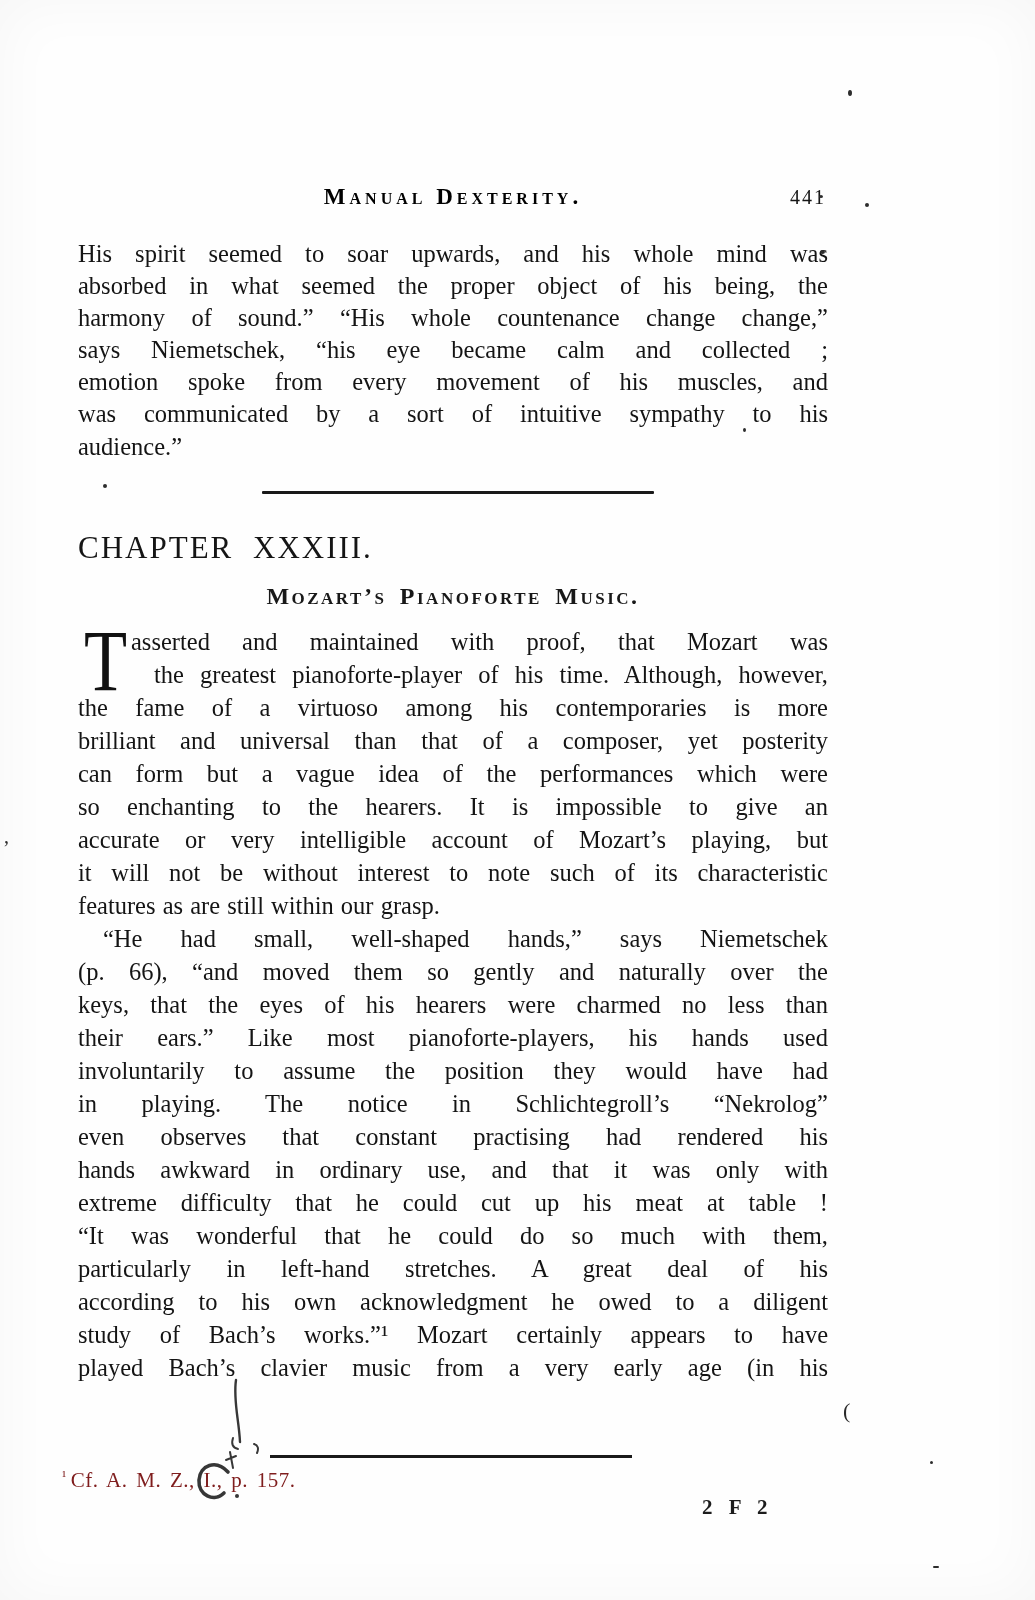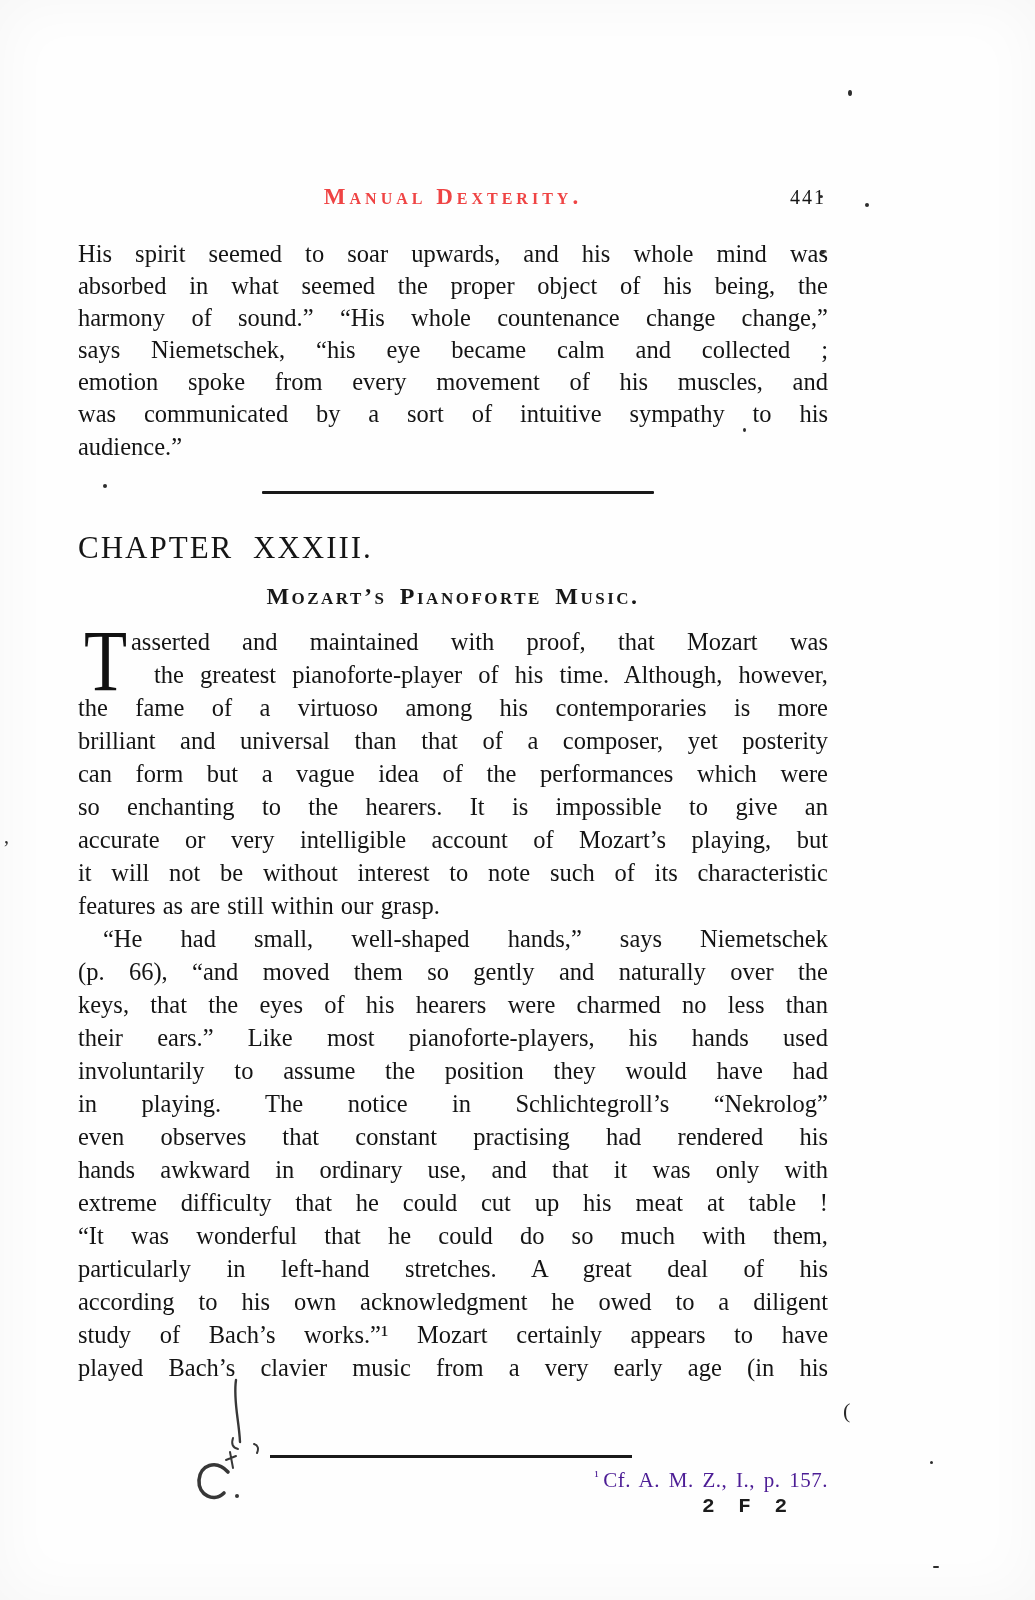--- a/index.html
+++ b/index.html
@@ -21,21 +21,21 @@
     position: absolute;
     left: 78px; top: 184px; width: 750px; height: 32px;
   }
   .running-title {
     position: absolute; left: 0; right: 0;
     text-align: center;
     font-variant: small-caps;
     font-weight: 700;
     font-size: 23px;
     letter-spacing: 4px;
-    color: #ef4444;
+    color: #000000;
   }
   .page-number {
     position: absolute; right: 2px; top: 2px;
     font-size: 20px;
     letter-spacing: 2px;
     color: #161616;
   }
   
   .textblock {
     position: absolute;
@@ -106,41 +106,40 @@
   }
   
   .footnote-rule {
     position: absolute;
     left: 270px; top: 1455px;
     width: 362px; height: 2.5px;
     background: #1a1a1a;
   }
   .footnote {
     position: absolute;
-    left: 78px; top: 1468px; width: 750px;
-    text-align: right;
+    left: 62px; top: 1468px; width: 750px;
+    text-align: left;
     font-size: 21px;
     letter-spacing: 0.5px;
     word-spacing: 3px;
-    color: #4c1d95;
+    color: #7f1d1d;
   }
   .footnote sup {
     font-size: 14px;
     vertical-align: 6px;
     margin-right: 4px;
   }
   .printers-signature {
     position: absolute;
     left: 702px; top: 1495px;
     font-size: 21px;
     font-weight: 700;
     word-spacing: 9px;
     letter-spacing: 1px;
     color: #1c1c1c;
-    font-family: Liberation Mono, monospace;
   }
   
   .speck { position: absolute; background: #2d2d2d; border-radius: 50%; }
   .speck-char {
     position: absolute;
     color: #2a2a2a;
     font-size: 20px;
     line-height: 1;
   }
   .pen-mark-svg { position: absolute; left: 190px; top: 1372px; }

